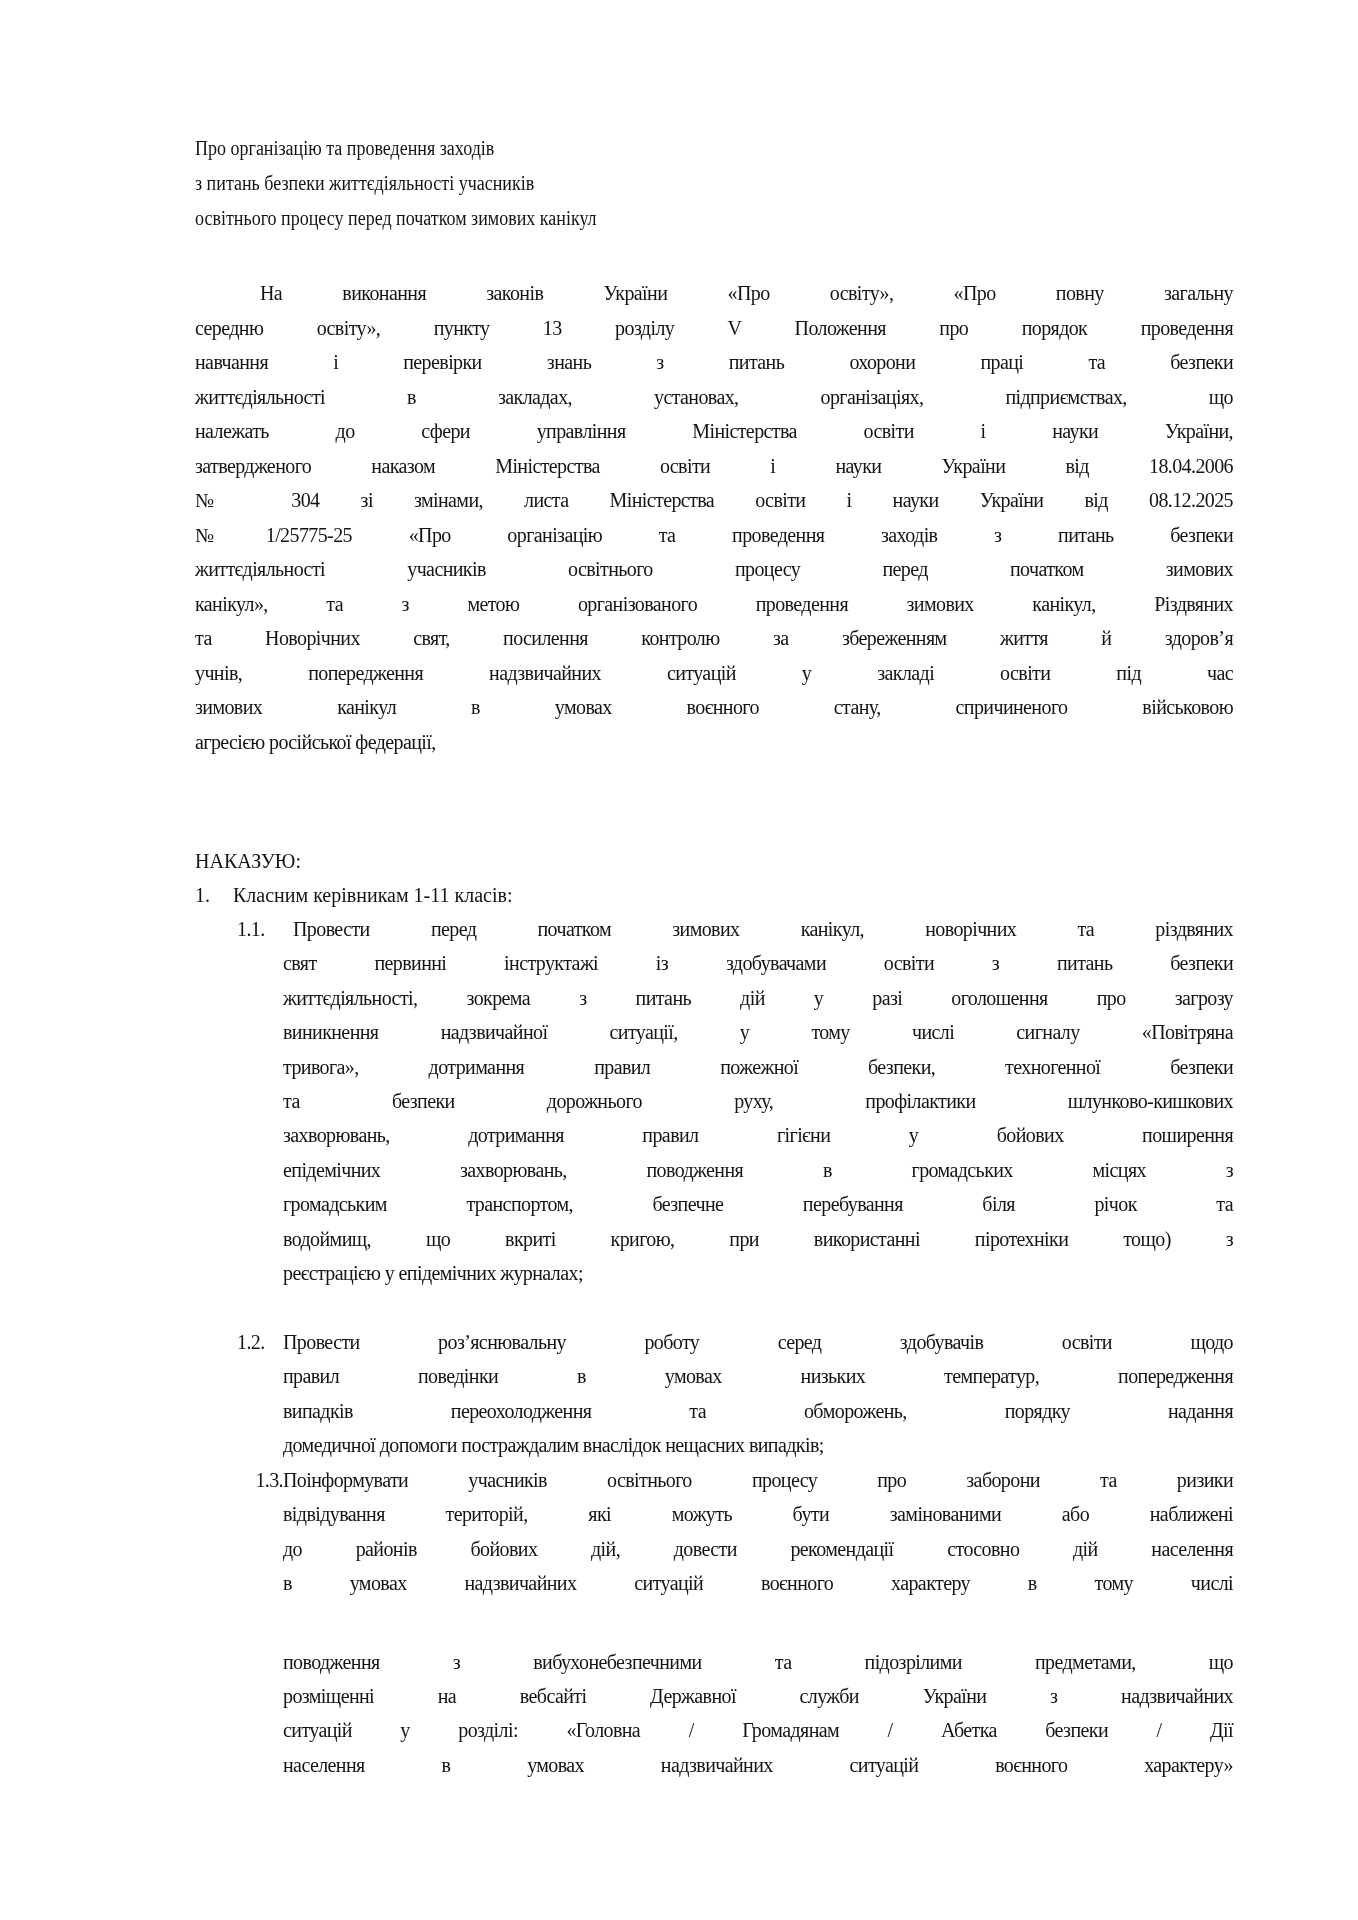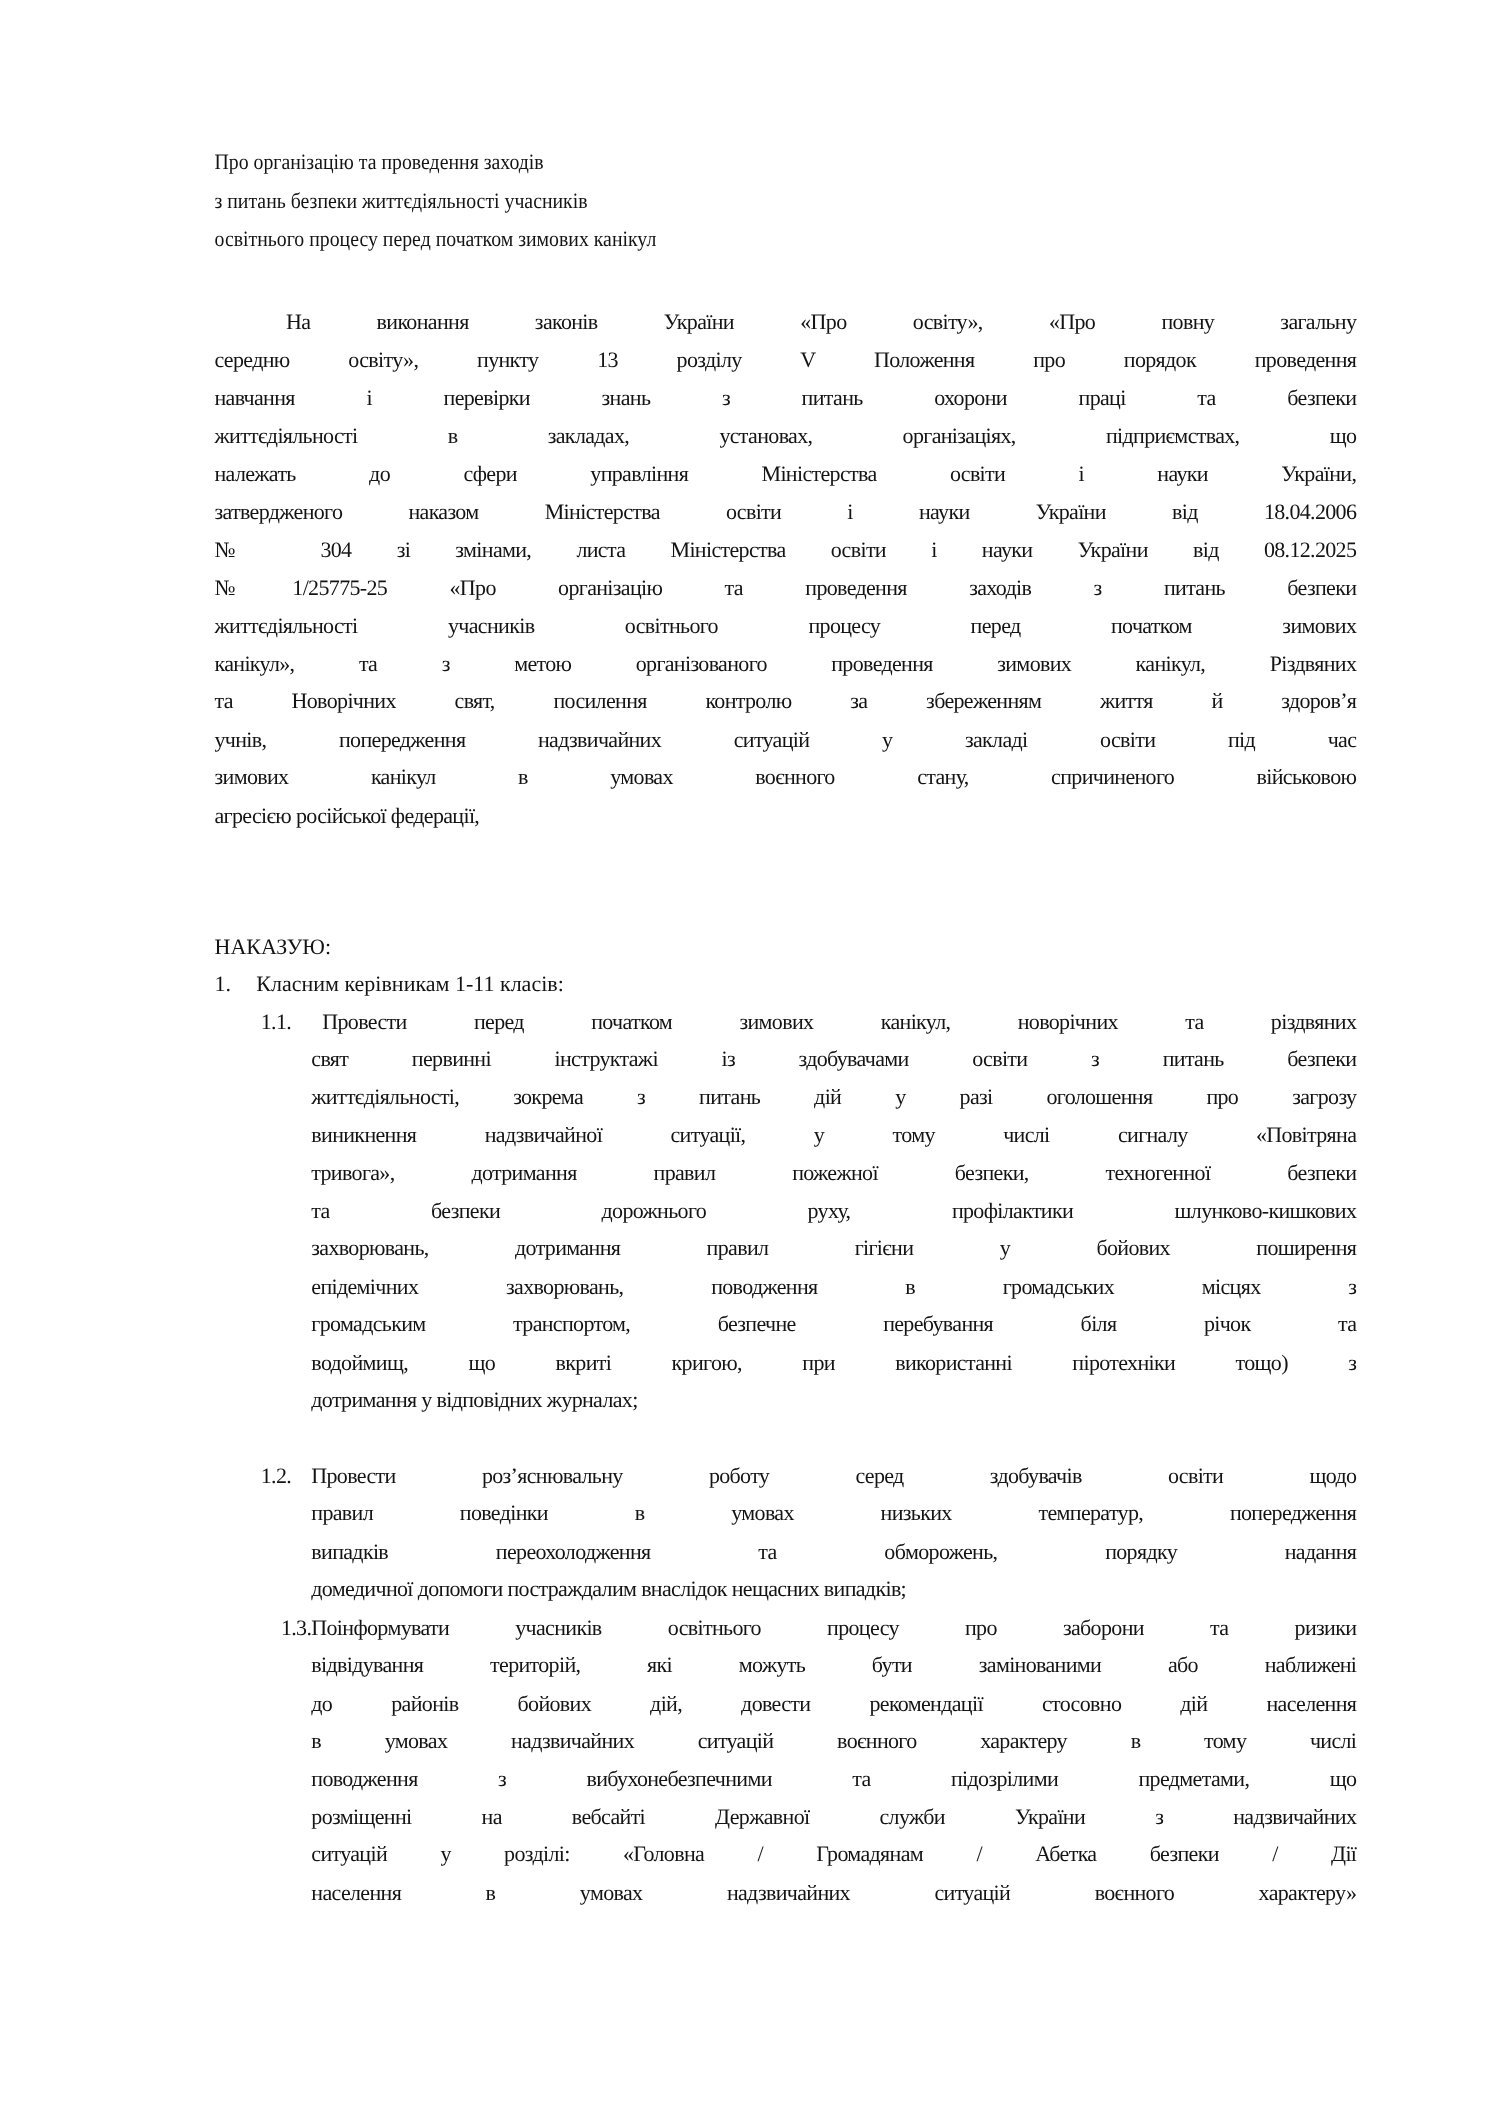--- a/index.html
+++ b/index.html
@@ -76,40 +76,40 @@
     </div>
     <span class="line cont cond" style="white-space: normal; text-align: justify; text-align-last: justify;">свят первинні інструктажі із здобувачами освіти з питань безпеки</span>
     <span class="line cont cond" style="white-space: normal; text-align: justify; text-align-last: justify;">життєдіяльності, зокрема з питань дій у разі оголошення про загрозу</span>
     <span class="line cont cond" style="white-space: normal; text-align: justify; text-align-last: justify;">виникнення надзвичайної ситуації, у тому числі сигналу «Повітряна</span>
     <span class="line cont cond" style="white-space: normal; text-align: justify; text-align-last: justify;">тривога», дотримання правил пожежної безпеки, техногенної безпеки</span>
     <span class="line cont cond" style="white-space: normal; text-align: justify; text-align-last: justify;">та безпеки дорожнього руху, профілактики шлунково-кишкових</span>
     <span class="line cont cond" style="white-space: normal; text-align: justify; text-align-last: justify;">захворювань, дотримання правил гігієни у бойових поширення</span>
     <span class="line cont cond" style="white-space: normal; text-align: justify; text-align-last: justify;">епідемічних захворювань, поводження в  громадських місцях з</span>
     <span class="line cont cond" style="white-space: normal; text-align: justify; text-align-last: justify;">громадським транспортом, безпечне перебування біля річок та</span>
     <span class="line cont cond" style="white-space: normal; text-align: justify; text-align-last: justify;">водоймищ, що вкриті кригою, при використанні піротехніки тощо) з</span>
-    <span class="line cont cond last">дотримання у відповідних журналах;</span>
+    <span class="line cont cond last">реєстрацією у епідемічних журналах;</span>
   </div>
 
   <div class="sub" style="top:1325px;">
     <div class="first cond">
       <span class="num" style="width:46px;">1.2.</span>
       <span class="txt">Провести роз’яснювальну роботу серед здобувачів освіти щодо</span>
     </div>
     <span class="line cont cond" style="white-space: normal; text-align: justify; text-align-last: justify;">правил поведінки в умовах низьких температур, попередження</span>
     <span class="line cont cond" style="white-space: normal; text-align: justify; text-align-last: justify;">випадків переохолодження та обморожень, порядку надання</span>
     <span class="line cont cond last">домедичної допомоги постраждалим внаслідок нещасних випадків;</span>
   </div>
 
   <div class="sub" style="top:1463px;">
     <div class="first cond">
       <span class="num" style="width:46px;text-align:right;">1.3.</span>
       <span class="txt">Поінформувати учасників освітнього процесу про заборони та ризики</span>
     </div>
     <span class="line cont cond" style="white-space: normal; text-align: justify; text-align-last: justify;">відвідування територій, які можуть бути замінованими або наближені</span>
     <span class="line cont cond" style="white-space: normal; text-align: justify; text-align-last: justify;">до районів бойових дій, довести рекомендації стосовно дій населення</span>
     <span class="line cont cond" style="white-space: normal; text-align: justify; text-align-last: justify;">в умовах надзвичайних ситуацій воєнного характеру в тому числі</span>
-    <span class="line cont cond" style="white-space: normal; text-align: justify; text-align-last: justify;">поводження з вибухонебезпечними та підозрілими предметами, що</span>
+    <span class="line cont cond" style="white-space: normal; text-align: justify; text-align-last: justify; margin-top: 44px;">поводження з вибухонебезпечними та підозрілими предметами, що</span>
     <span class="line cont cond" style="white-space: normal; text-align: justify; text-align-last: justify;">розміщенні на вебсайті Державної служби України з надзвичайних</span>
     <span class="line cont cond" style="white-space: normal; text-align: justify; text-align-last: justify;">ситуацій у розділі: «Головна / Громадянам / Абетка безпеки / Дії</span>
     <span class="line cont cond" style="white-space: normal; text-align: justify; text-align-last: justify;">населення в умовах надзвичайних ситуацій воєнного характеру»</span>
   </div>
 
 </div>
 
 </body></html>

